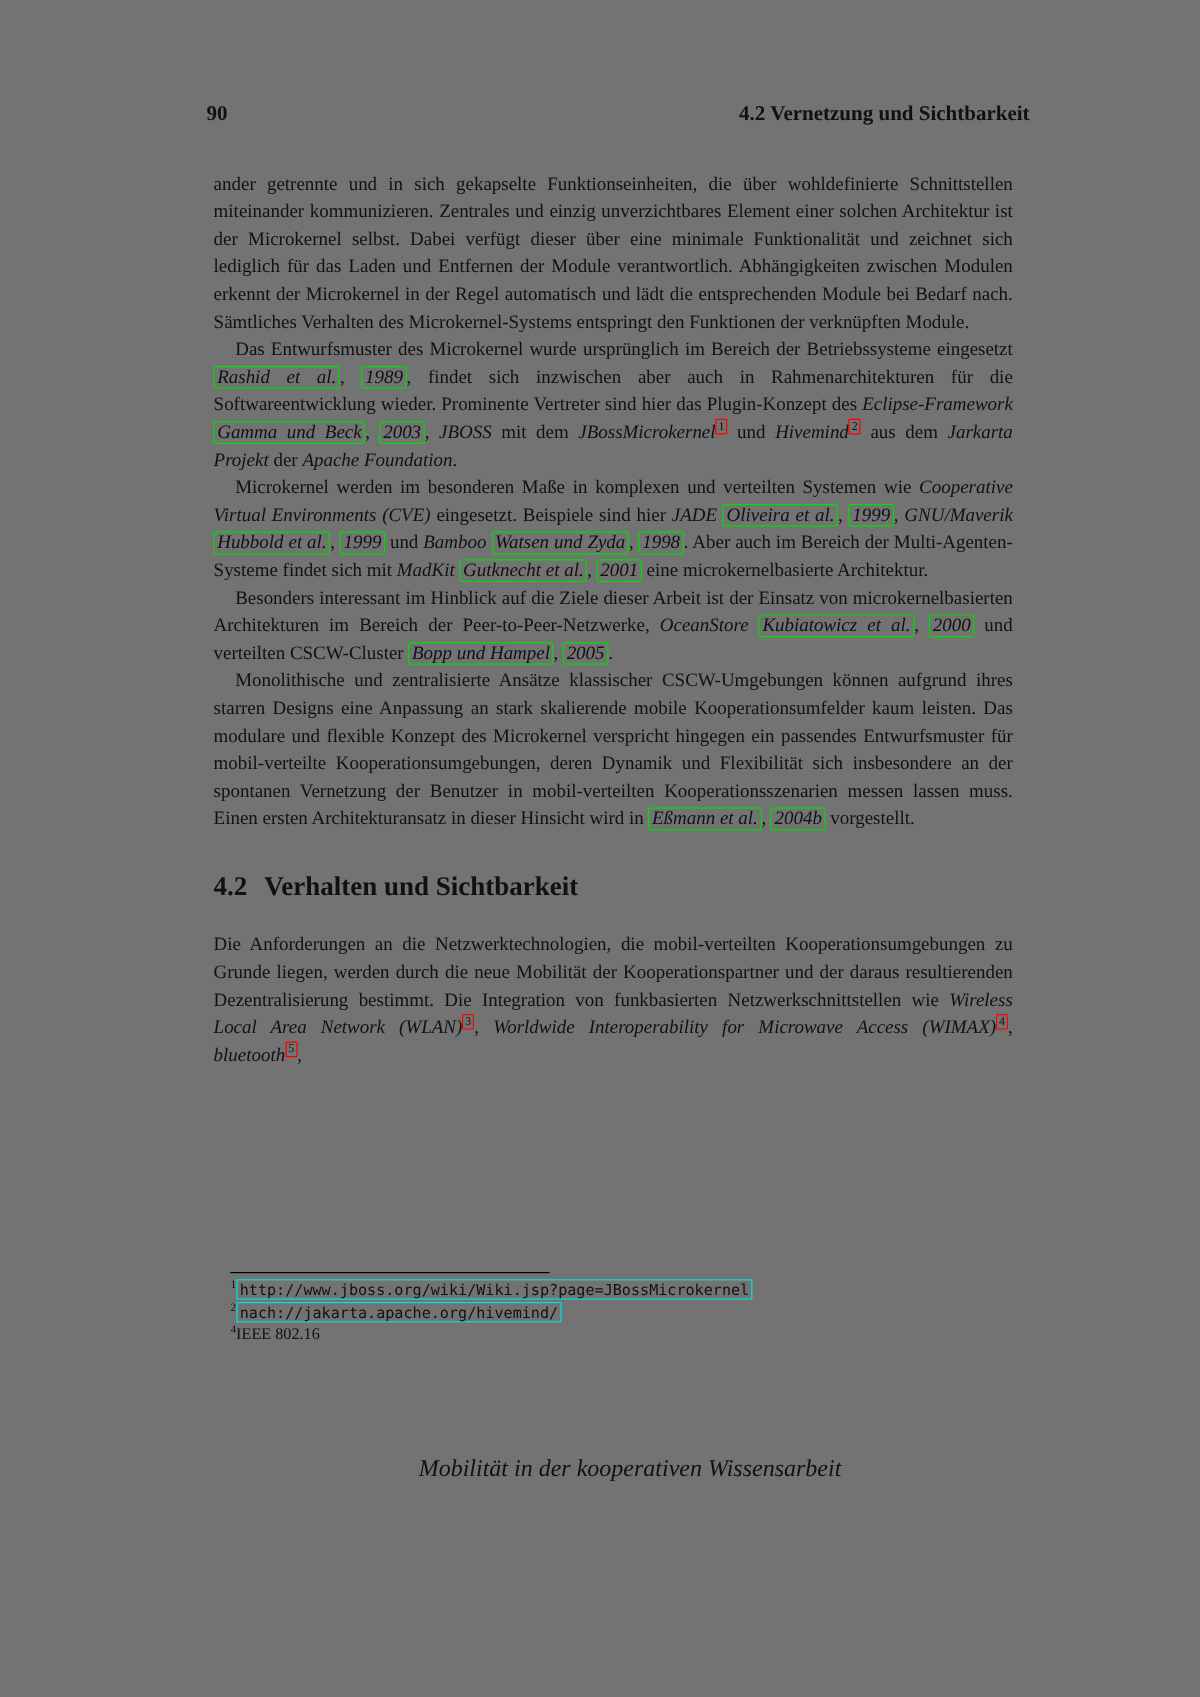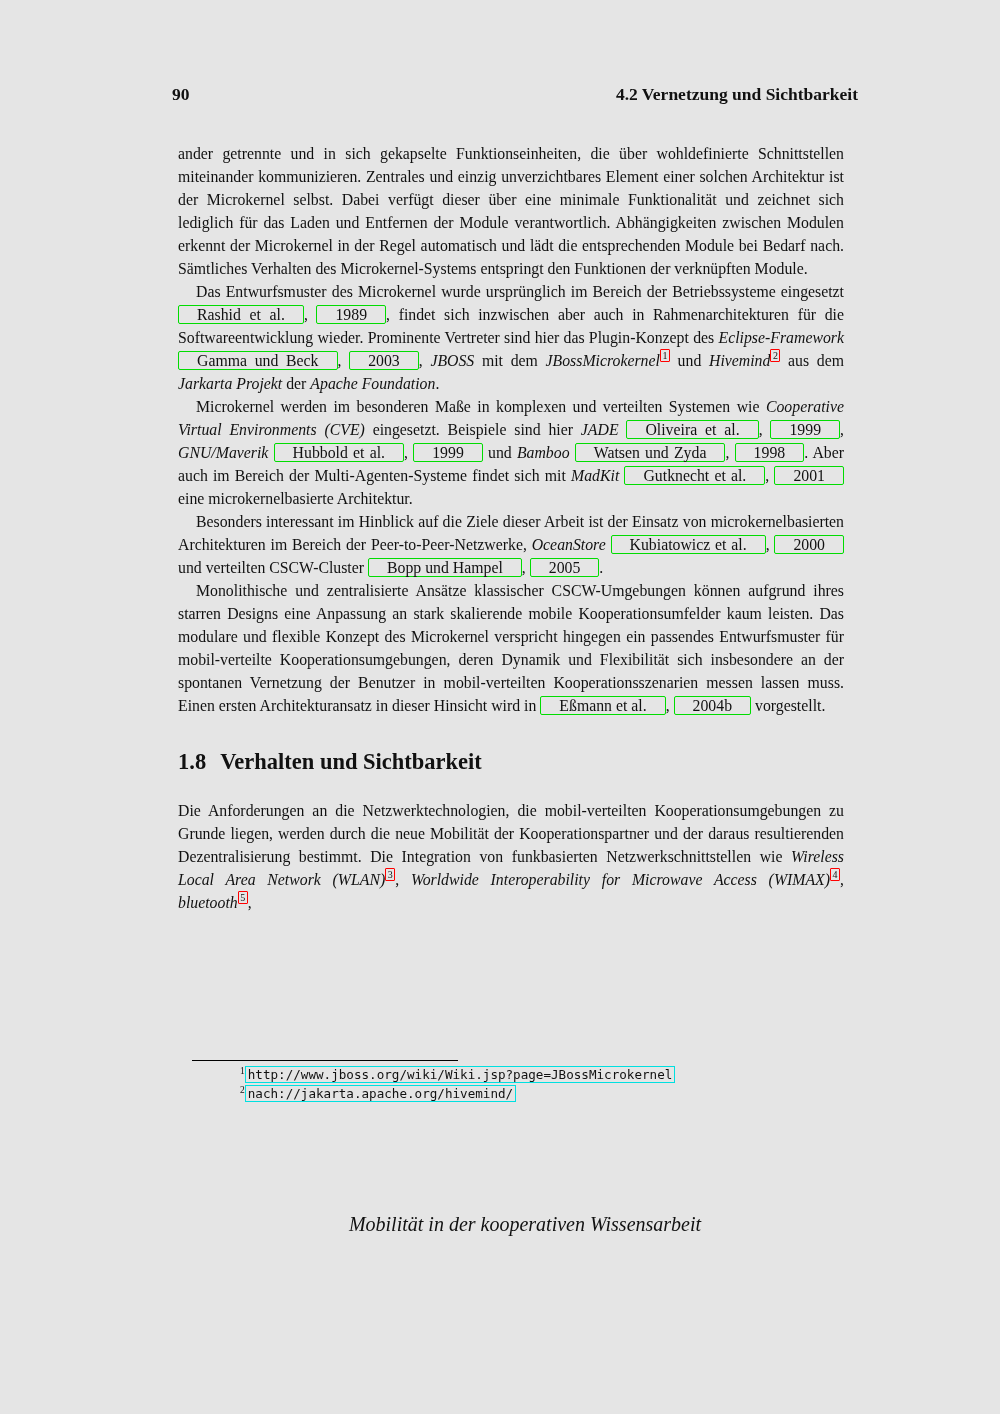--- a/index.html
+++ b/index.html
@@ -1,61 +1,61 @@
 <!DOCTYPE html>
 <html lang="de" style="--c-cite: #00dd00; --c-fnref: #ff0000; --c-url: #00e0e0;"><head>
 <meta charset="utf-8">
 <style>
   html,body{margin:0;padding:0;background:#ffffff;}
   .page{
     position:relative;
     width:1000px;height:1414px;
-    background:#e5e5e5;
+    background:#737373;
     color:#111;
     font-family:"Liberation Serif",serif;
     overflow:hidden;
   }
   
   .header{
     position:absolute;top:84px;left:172px;right:142px;
     display:flex;justify-content:space-between;align-items:baseline;
     font-weight:bold;font-size:17.5px;line-height:20px;
   }
   
   .content{
     position:absolute;left:178px;top:142px;width:666px;
     font-size:15.8px;line-height:23px;text-align:justify;
   }
   .content p{margin:0;padding:0;}
   .content p.indent{text-indent:18px;}
   .it{}
   .cite{
     border:1.5px solid var(--c-cite,#00e000);
-    border-radius:2px;padding:0 18px;
-    box-decoration-break:clone;-webkit-box-decoration-break:clone;
+    border-radius:2px;padding:0 2px;
+    box-decoration-break:clone;font-style:italic;-webkit-box-decoration-break:clone;
   }
   sup.fnref{
     font-size:10px;line-height:0;
     border:1.4px solid var(--c-fnref,#ff0000);
     border-radius:1px;padding:0 1.5px;
     position:relative;top:-1px;
   }
   .section-heading{
     margin:31px 0 24px 0;
     font-size:22.5px;font-weight:bold;line-height:27px;
     text-align:left;text-indent:0;
   }
   .section-heading .num{margin-right:14px;}
   
   .footnotes{
     position:absolute;left:192px;top:1060px;width:666px;
     font-size:13.5px;line-height:18.6px;text-align:left;
   }
   .fn-rule{width:266px;height:0;border-top:1.3px solid #000;margin:0 0 5px 0;}
-  .fn-line{white-space:nowrap;margin-left:48px;}
+  .fn-line{white-space:nowrap;}
   .fn-line sup{font-size:9.5px;line-height:0;}
   .fn-url{
     font-family:"DejaVu Sans Mono",monospace;font-size:12.6px;
     border:1.5px solid var(--c-url,#00e0e0);
     padding:0 2px;
   }
   
   .footer{
     position:absolute;left:192px;width:666px;top:1214px;
     text-align:center;font-style:italic;font-size:20px;line-height:20px;
@@ -72,31 +72,32 @@
   </div>
 
   <div class="content">
     <p>ander getrennte und in sich gekapselte Funktionseinheiten, die über wohldefinierte Schnittstellen miteinander kommunizieren. Zentrales und einzig unverzichtbares Element einer solchen Architektur ist der Microkernel selbst. Dabei verfügt dieser über eine minimale Funktionalität und zeichnet sich lediglich für das Laden und Entfernen der Module verantwortlich. Abhängigkeiten zwischen Modulen erkennt der Microkernel in der Regel automatisch und lädt die entsprechenden Module bei Bedarf nach. Sämtliches Verhalten des Microkernel-Systems entspringt den Funktionen der verknüpften Module.</p>
     <p class="indent">Das Entwurfsmuster des Microkernel wurde ursprünglich im Bereich der Betriebssysteme eingesetzt <span class="cite">Rashid et al.</span>, <span class="cite">1989</span>, findet sich inzwischen aber auch in Rahmenarchitekturen für die Softwareentwicklung wieder. Prominente Vertreter sind hier das Plugin-Konzept des <em class="it">Eclipse-Framework</em> <span class="cite">Gamma und Beck</span>, <span class="cite">2003</span>, <em class="it">JBOSS</em> mit dem <em class="it">JBossMicrokernel</em><sup class="fnref">1</sup> und <em class="it">Hivemind</em><sup class="fnref">2</sup> aus dem <em class="it">Jarkarta Projekt</em> der <em class="it">Apache Foundation</em>.</p>
     <p class="indent">Microkernel werden im besonderen Maße in komplexen und verteilten Systemen wie <em class="it">Cooperative Virtual Environments (CVE)</em> eingesetzt. Beispiele sind hier <em class="it">JADE</em> <span class="cite">Oliveira et al.</span>, <span class="cite">1999</span>, <em class="it">GNU/Maverik</em> <span class="cite">Hubbold et al.</span>, <span class="cite">1999</span> und <em class="it">Bamboo</em> <span class="cite">Watsen und Zyda</span>, <span class="cite">1998</span>. Aber auch im Bereich der Multi-Agenten-Systeme findet sich mit <em class="it">MadKit</em> <span class="cite">Gutknecht et al.</span>, <span class="cite">2001</span> eine microkernelbasierte Architektur.</p>
     <p class="indent">Besonders interessant im Hinblick auf die Ziele dieser Arbeit ist der Einsatz von microkernelbasierten Architekturen im Bereich der Peer-to-Peer-Netzwerke, <em class="it">OceanStore</em> <span class="cite">Kubiatowicz et al.</span>, <span class="cite">2000</span> und verteilten CSCW-Cluster <span class="cite">Bopp und Hampel</span>, <span class="cite">2005</span>.</p>
     <p class="indent">Monolithische und zentralisierte Ansätze klassischer CSCW-Umgebungen können aufgrund ihres starren Designs eine Anpassung an stark skalierende mobile Kooperationsumfelder kaum leisten. Das modulare und flexible Konzept des Microkernel verspricht hingegen ein passendes Entwurfsmuster für mobil-verteilte Kooperationsumgebungen, deren Dynamik und Flexibilität sich insbesondere an der spontanen Vernetzung der Benutzer in mobil-verteilten Kooperationsszenarien messen lassen muss. Einen ersten Architekturansatz in dieser Hinsicht wird in <span class="cite">Eßmann et al.</span>, <span class="cite">2004b</span> vorgestellt.</p>
 
     <div class="section-heading">
-      <span class="num">1.8</span><span>Verhalten und Sichtbarkeit</span>
+      <span class="num">4.2</span><span>Verhalten und Sichtbarkeit</span>
     </div>
 
     <p>Die Anforderungen an die Netzwerktechnologien, die mobil-verteilten Kooperationsumgebungen zu Grunde liegen, werden durch die neue Mobilität der Kooperationspartner und der daraus resultierenden Dezentralisierung bestimmt. Die Integration von funkbasierten Netzwerkschnittstellen wie <em class="it">Wireless Local Area Network (WLAN)</em><sup class="fnref">3</sup>, <em class="it">Worldwide Interoperability for Microwave Access (WIMAX)</em><sup class="fnref">4</sup>, <em class="it">bluetooth</em><sup class="fnref">5</sup>,</p>
   </div>
 
   <div class="footnotes">
     <div class="fn-rule"></div>
     <div id="fn-list">
         <div class="fn-line"><sup>1</sup><span class="fn-url">http://www.jboss.org/wiki/Wiki.jsp?page=JBossMicrokernel</span></div>
         <div class="fn-line"><sup>2</sup><span class="fn-url">nach://jakarta.apache.org/hivemind/</span></div>
+        <div class="fn-line"><sup>4</sup><span class="fn-text">IEEE 802.16</span></div>
       </div>
   </div>
 
   <div class="footer">
     <span>Mobilität in der kooperativen Wissensarbeit</span>
   </div>
 
 </div>
 
 </body></html>

